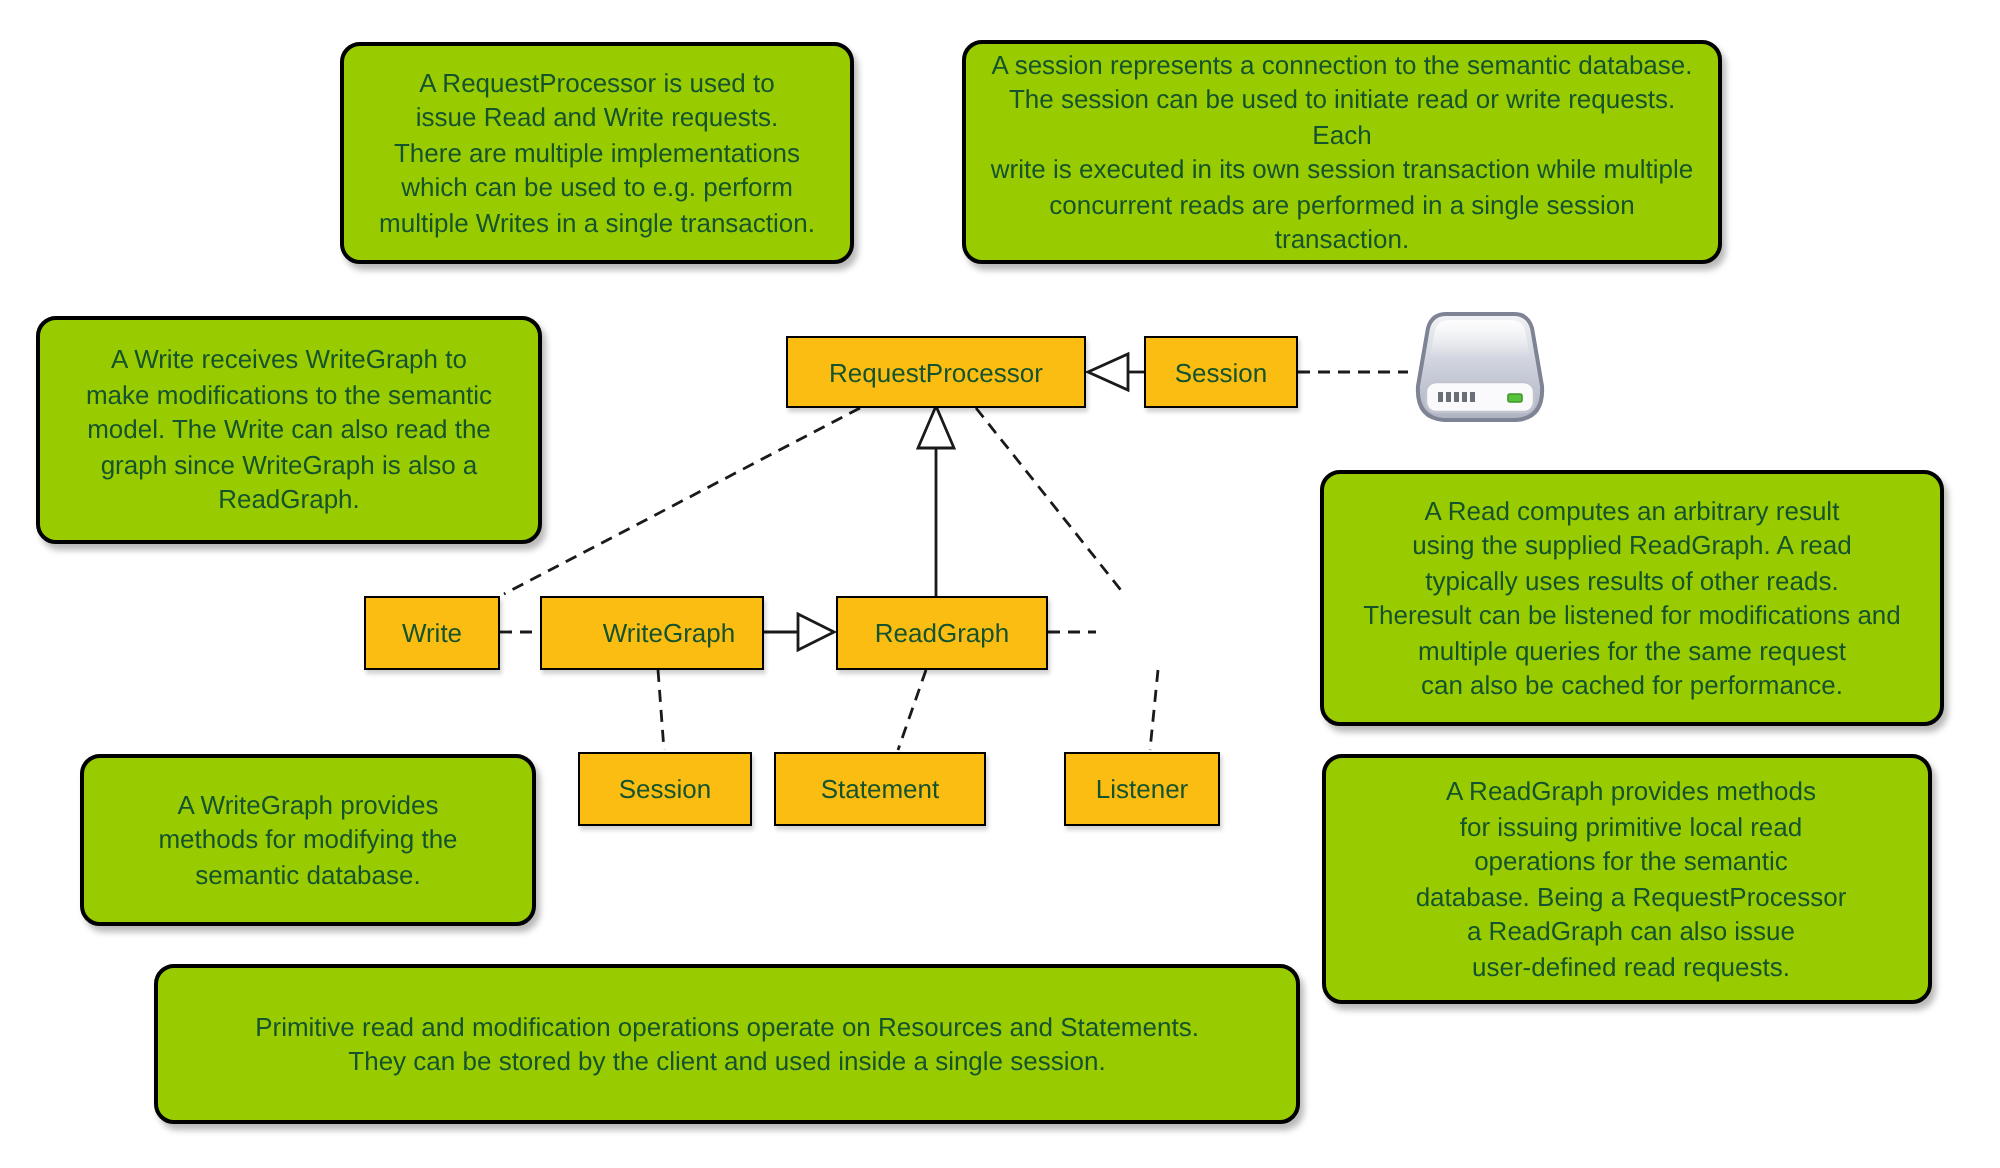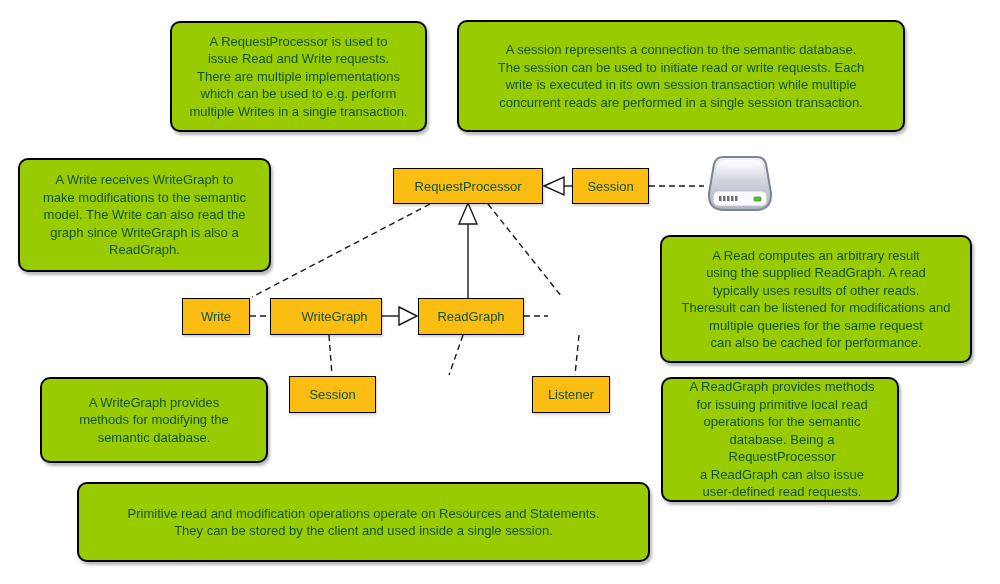--- a/index.html
+++ b/index.html
@@ -72,39 +72,39 @@
     <g>
       <line class="edge dashed" x1="579" y1="335" x2="575" y2="375"></line>
     </g>
   </svg>
 
   <div class="note" style="left:170px;top:21px;width:257px;height:111px;">A RequestProcessor is used to
 issue Read and Write requests.
 There are multiple implementations
 which can be used to e.g. perform
 multiple Writes in a single transaction.</div>
-  <div class="note" style="left:457px;top:20px;width:448px;height:112px;">A session represents a connection to the semantic database.
+  <div class="note" style="left:481px;top:20px;width:380px;height:112px;">A session represents a connection to the semantic database.
 The session can be used to initiate read or write requests. Each
 write is executed in its  own session transaction while multiple
 concurrent reads are performed in a single session transaction.</div>
   <div class="note" style="left:18px;top:158px;width:253px;height:114px;">A Write receives WriteGraph to
 make modifications to the semantic
 model. The Write can also read the
 graph since WriteGraph is also a
 ReadGraph.</div>
   <div class="note" style="left:660px;top:235px;width:312px;height:128px;">A Read computes an arbitrary result
 using the supplied ReadGraph. A read
 typically uses results of other reads.
 Theresult can be listened for modifications and
 multiple queries for the same request
 can also be cached for performance.</div>
   <div class="note" style="left:40px;top:377px;width:228px;height:86px;">A WriteGraph provides
 methods for modifying the
 semantic database.</div>
-  <div class="note" style="left:661px;top:377px;width:238px;height:125px;padding-left:16px;">A ReadGraph provides methods
+  <div class="note" style="left:661px;top:377px;width:305px;height:125px;padding-left:16px;">A ReadGraph provides methods
 for issuing primitive local read
 operations for the semantic
 database. Being a RequestProcessor
 a ReadGraph can also issue
 user-defined read requests.</div>
   <div class="note" style="left:77px;top:482px;width:573px;height:80px;">Primitive read and modification operations operate on Resources and Statements.
 They can be stored by the client and used inside a single session.</div>
 
   <div class="klass" style="left:572px;top:168px;width:77px;height:36px;">
     <span>Session</span>
@@ -116,20 +116,23 @@
     <span>Write</span>
   </div>
   <div class="klass" style="left:270px;top:298px;width:112px;height:37px;padding-left:17px;">
     <span>WriteGraph</span>
   </div>
   <div class="klass" style="left:418px;top:298px;width:106px;height:37px;">
     <span>ReadGraph</span>
   </div>
   <div class="klass" style="left:289px;top:376px;width:87px;height:37px;">
     <span>Session</span>
+  </div>
+  <div class="klass" style="left:387px;top:376px;width:106px;height:37px;">
+    <span>Statement</span>
   </div>
   <div class="klass" style="left:532px;top:376px;width:78px;height:37px;">
     <span>Listener</span>
   </div>
 
   <svg class="disk" style="left:705px;top:155px;" width="70" height="60" viewBox="0 0 70 60">
     <defs>
       <linearGradient id="diskBody" x1="0" y1="0" x2="0" y2="1">
         <stop offset="0" stop-color="#f2f3f6"></stop>
         <stop offset="0.55" stop-color="#c9cdd9"></stop>

